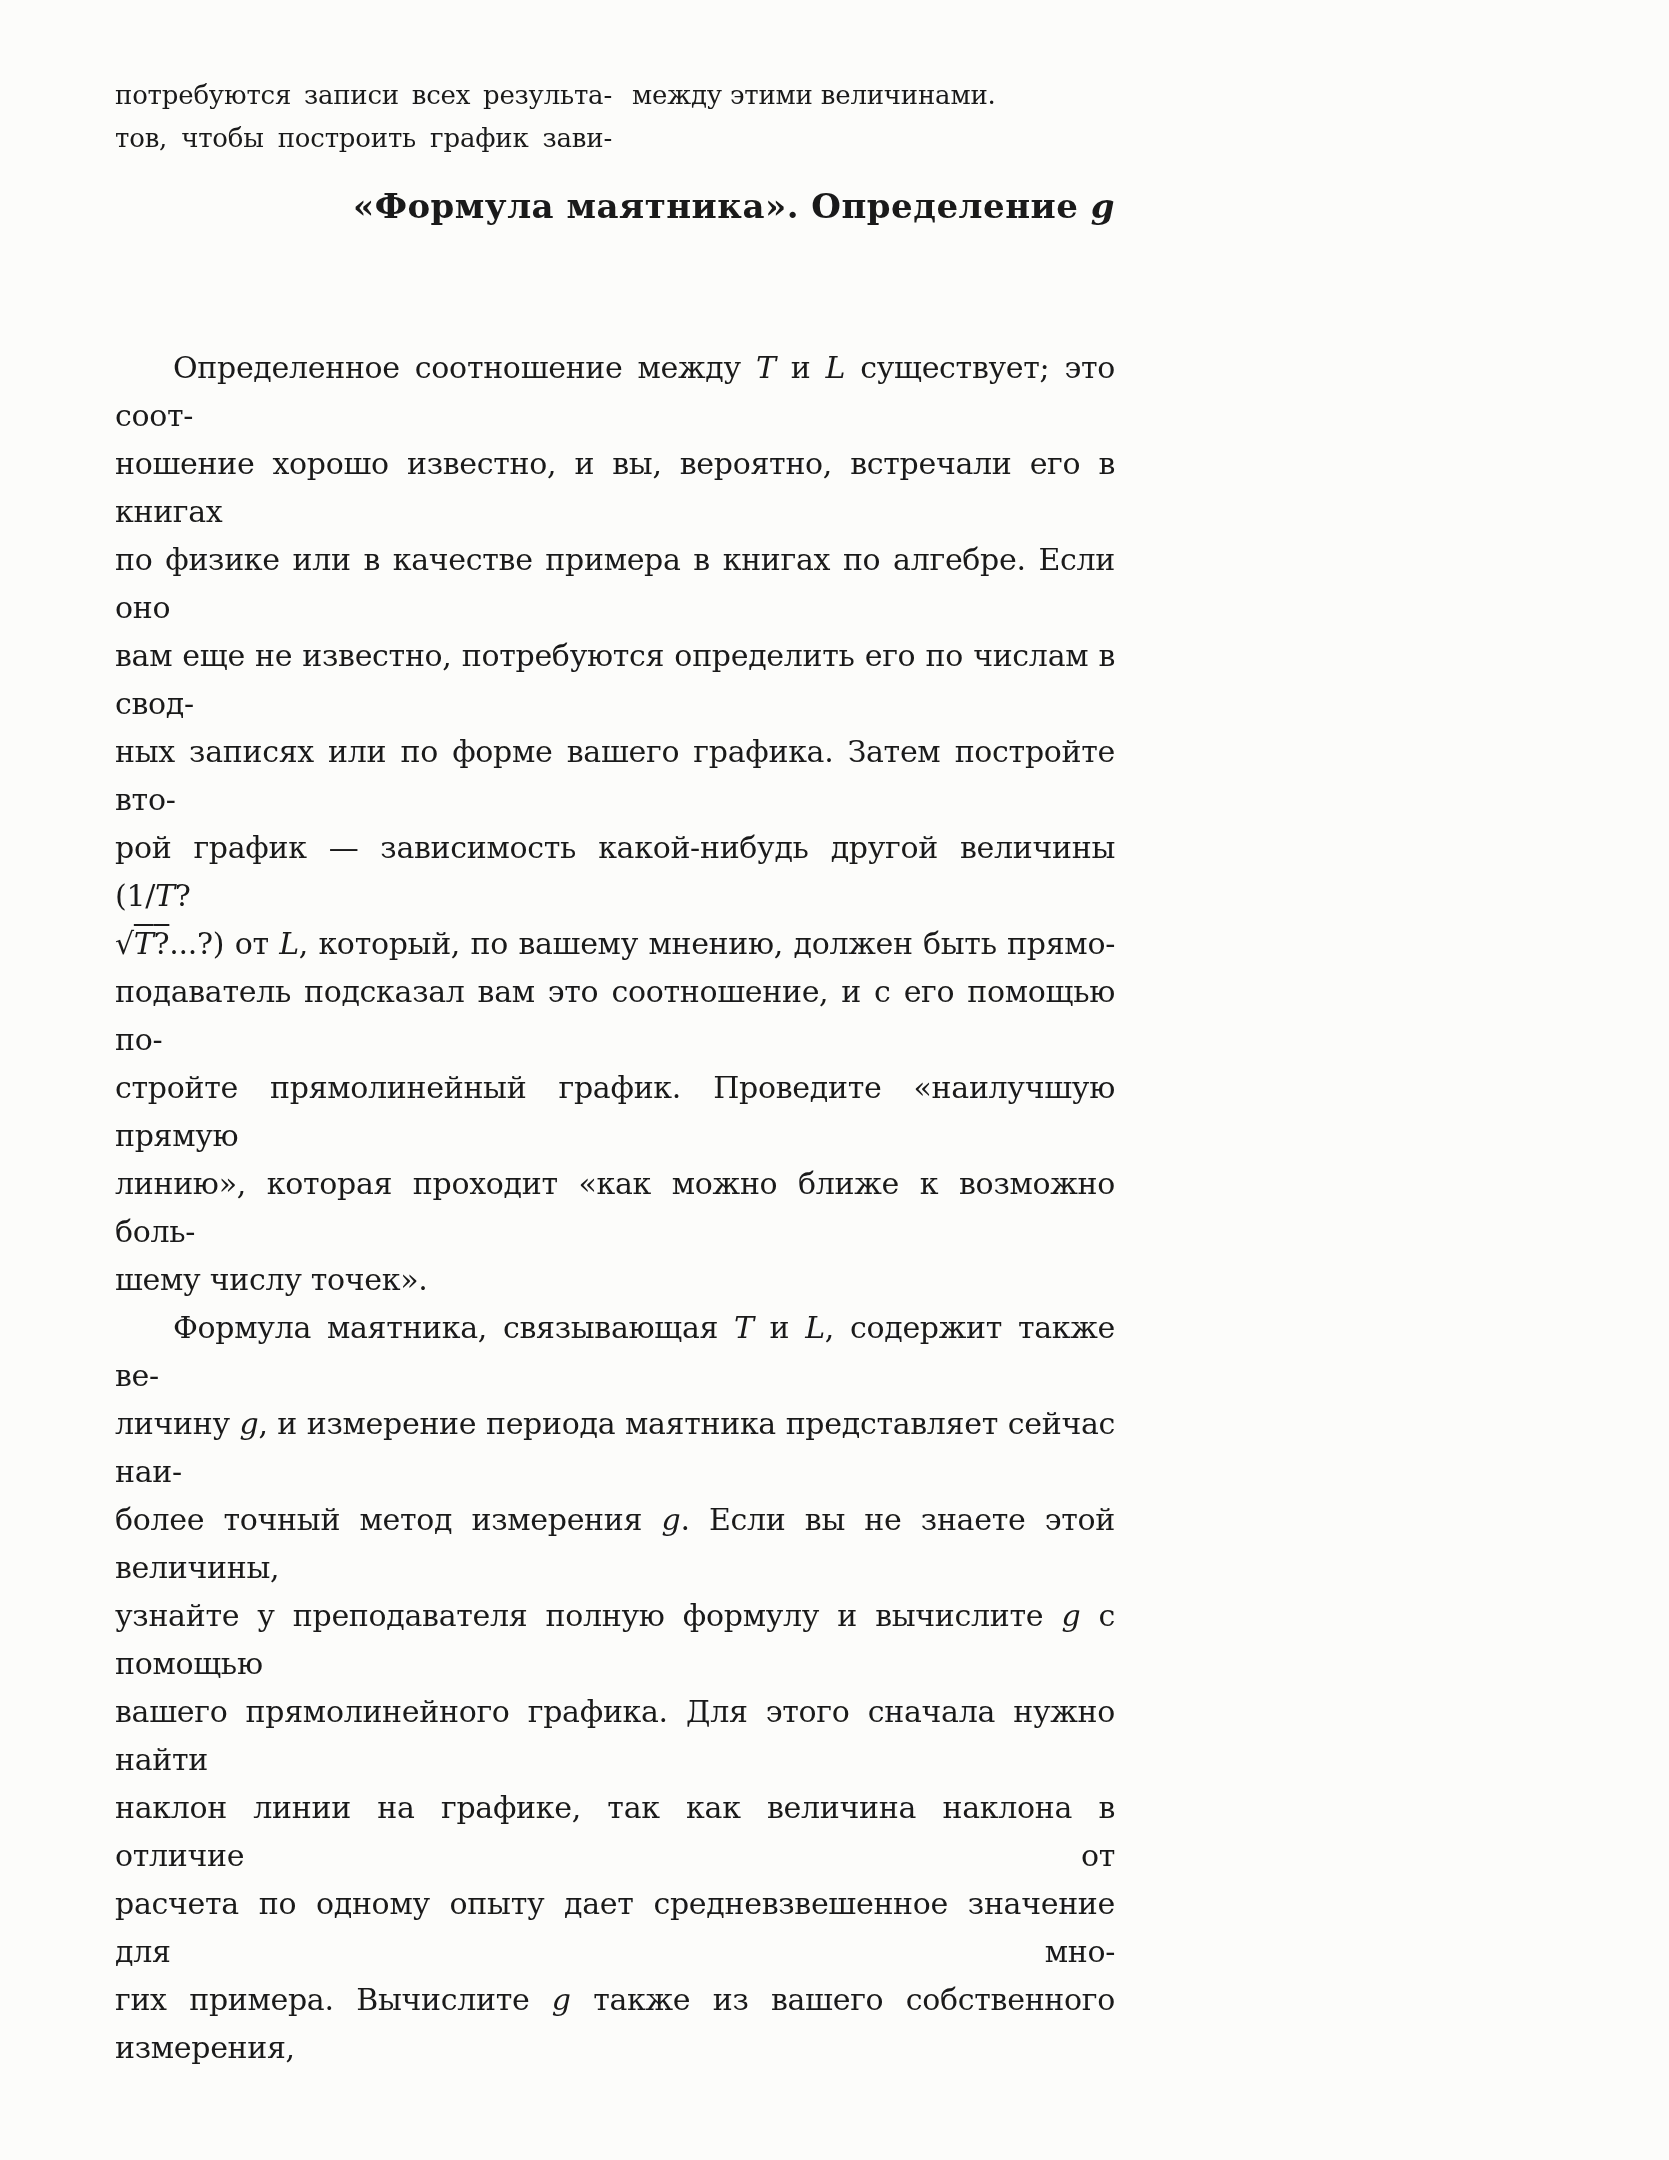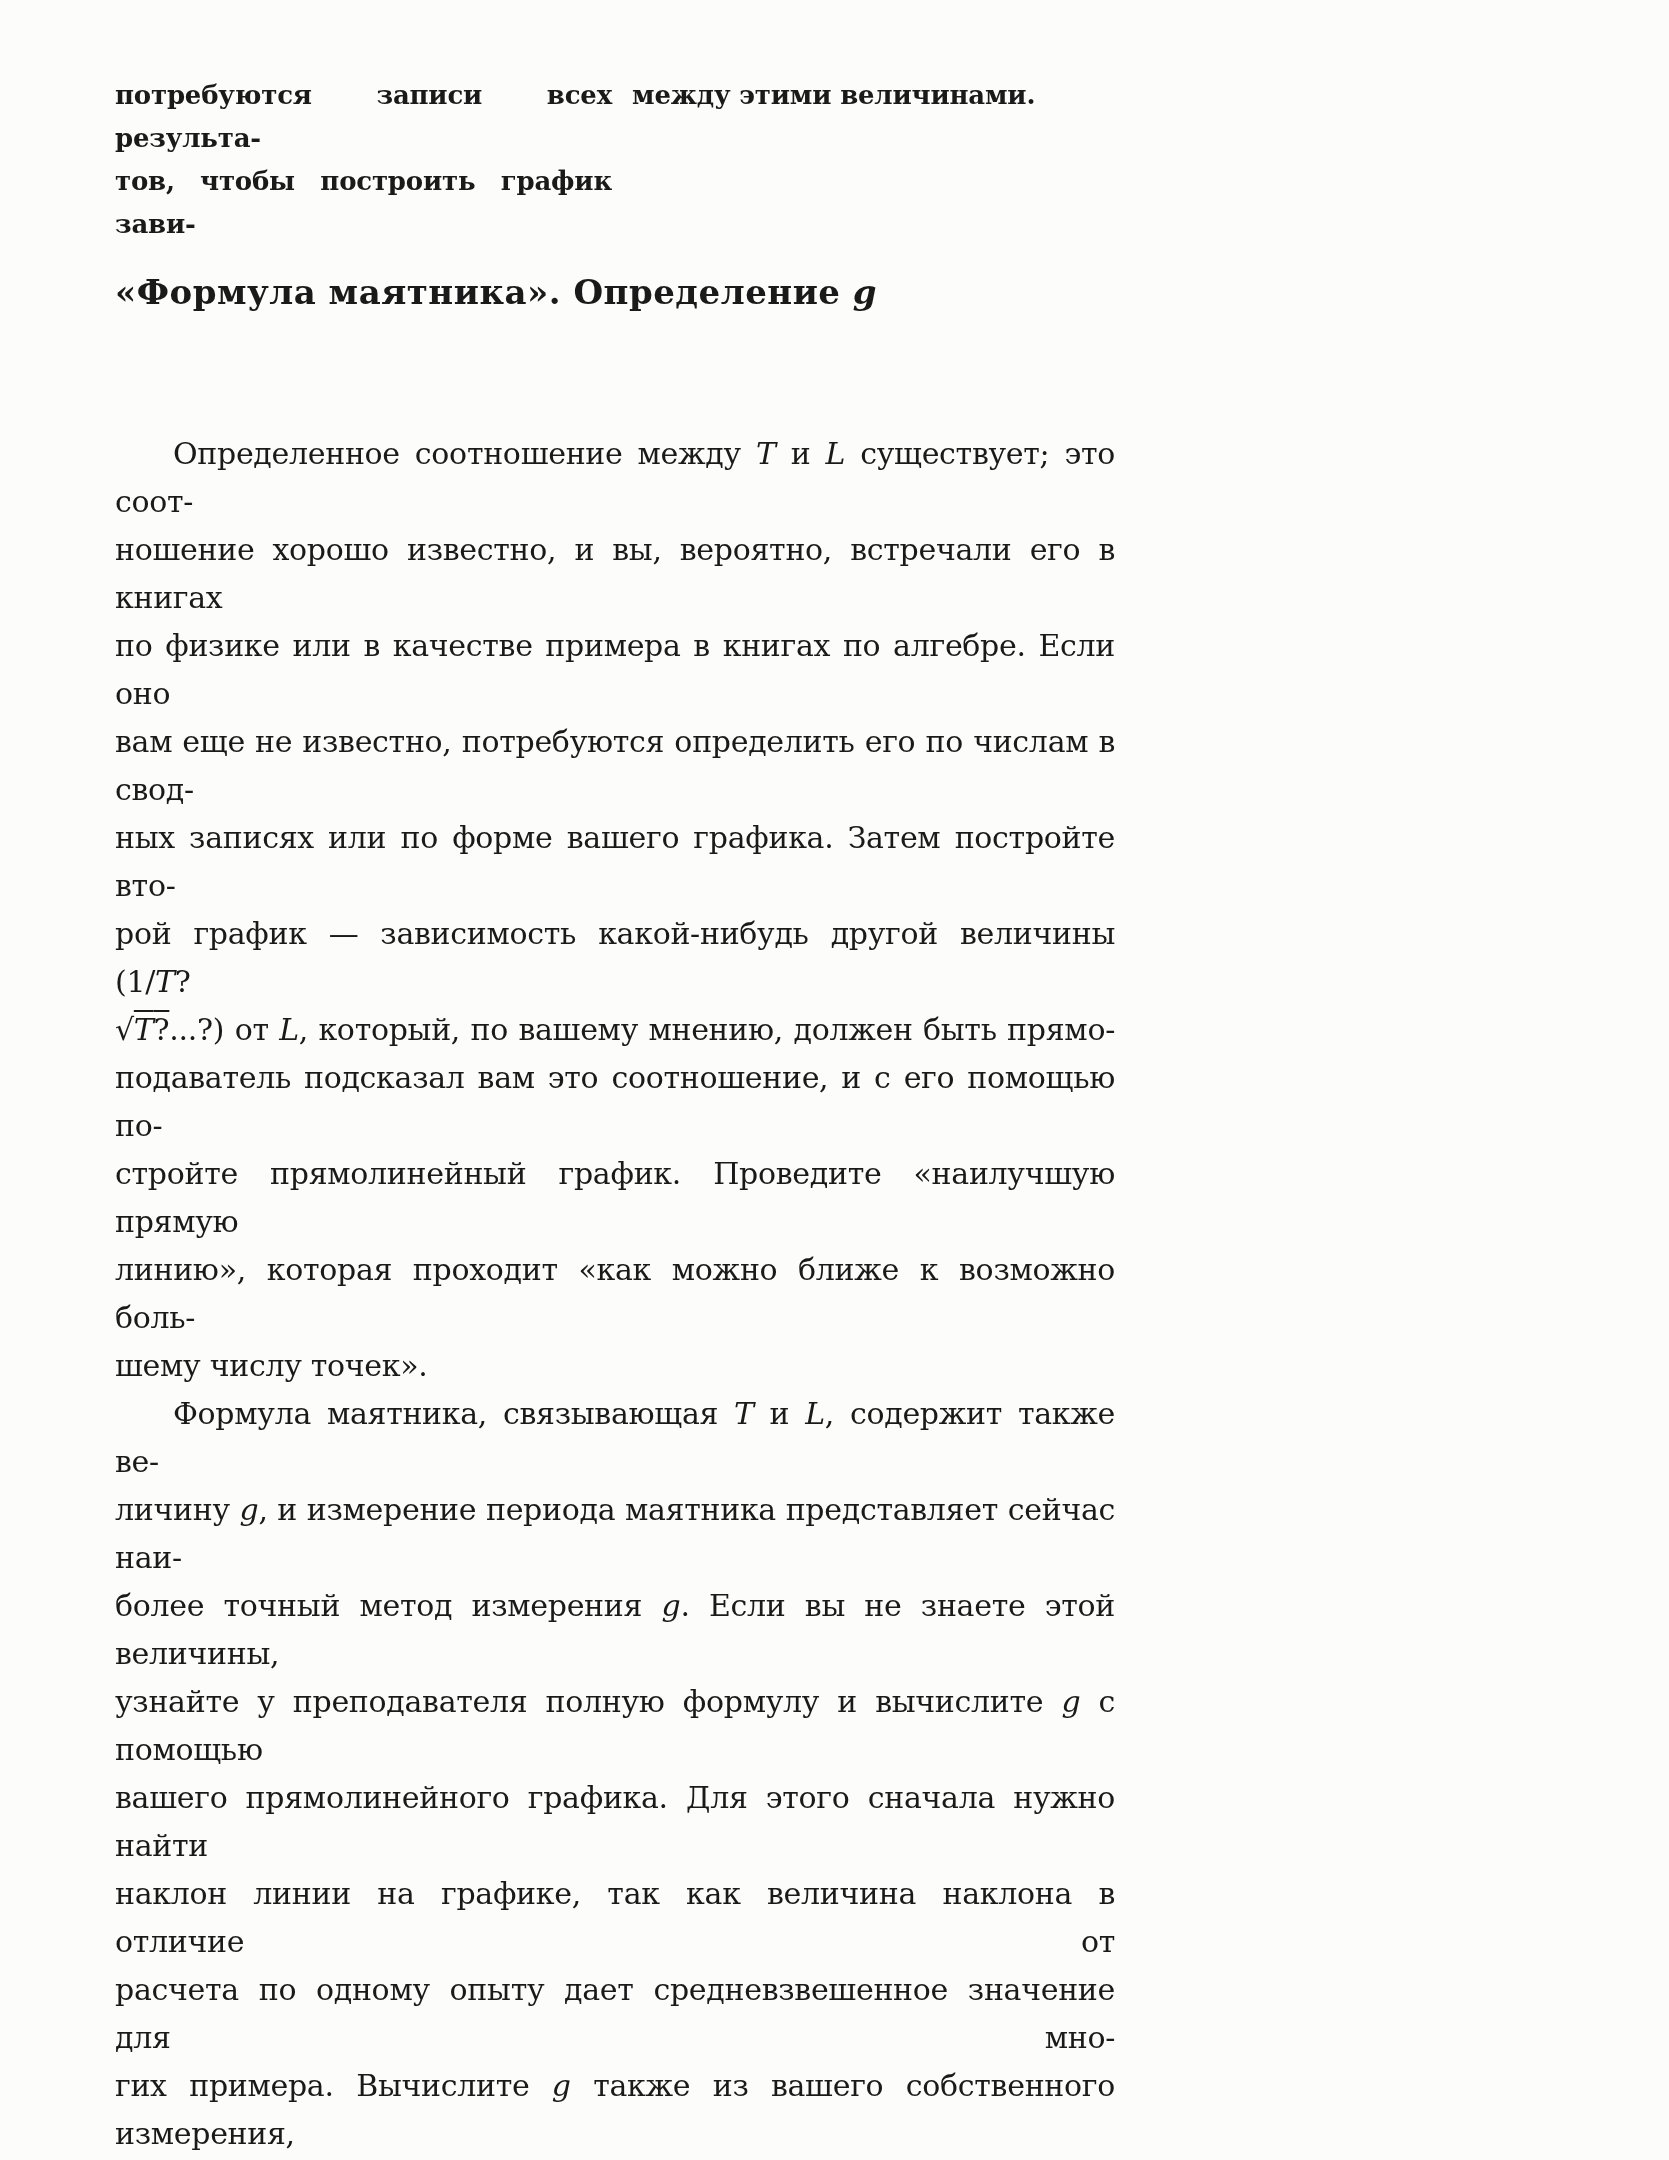--- a/index.html
+++ b/index.html
@@ -30,35 +30,34 @@
   .line.last{ text-align-last:left; }
   .it{ font-style:italic; }
   .bd{ font-weight:bold; }
   .ov{ text-decoration:overline; text-decoration-thickness:2px; }
 
   
   .two-col{
     display:grid;
     grid-template-columns:497px 483px;
     column-gap:20px;
-    font-weight:bold;
   }
   .small-text .line{
     font-size:26px;
     line-height:43px;
     letter-spacing:-0.2px;
   }
 
   
   .heading{
     font-size:34px;
     font-weight:bold;
     line-height:44px;
     letter-spacing:0.5px;
-    text-align:left;
+    text-align:right;
   }
   .heading-1{ margin-top:24px; }
 
   
   .body-text .line{
     font-size:30px;
     line-height:48px;
     letter-spacing:-0.3px;
   }
   .body-text .line.indent{ text-indent:58px; }

